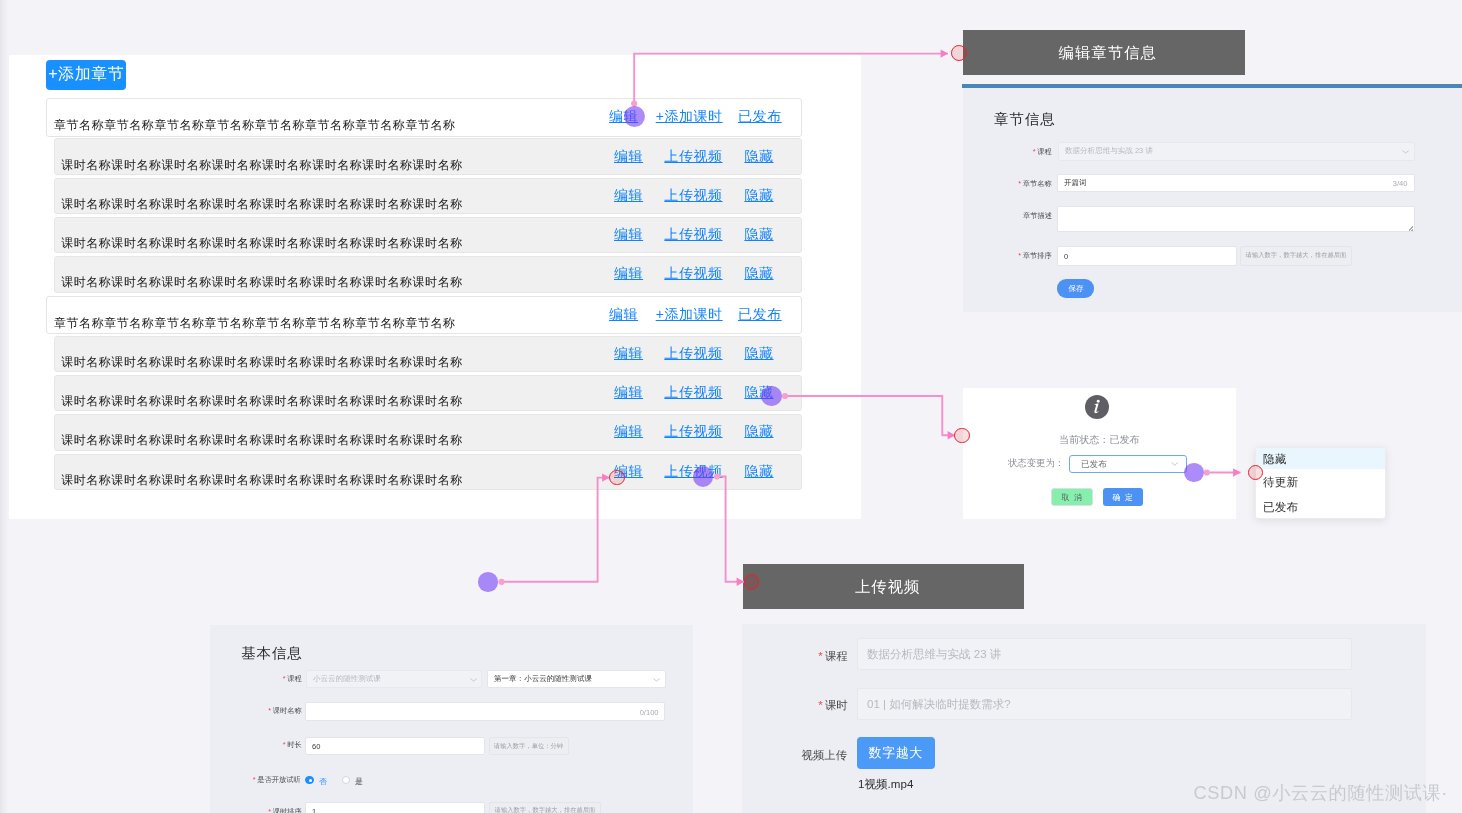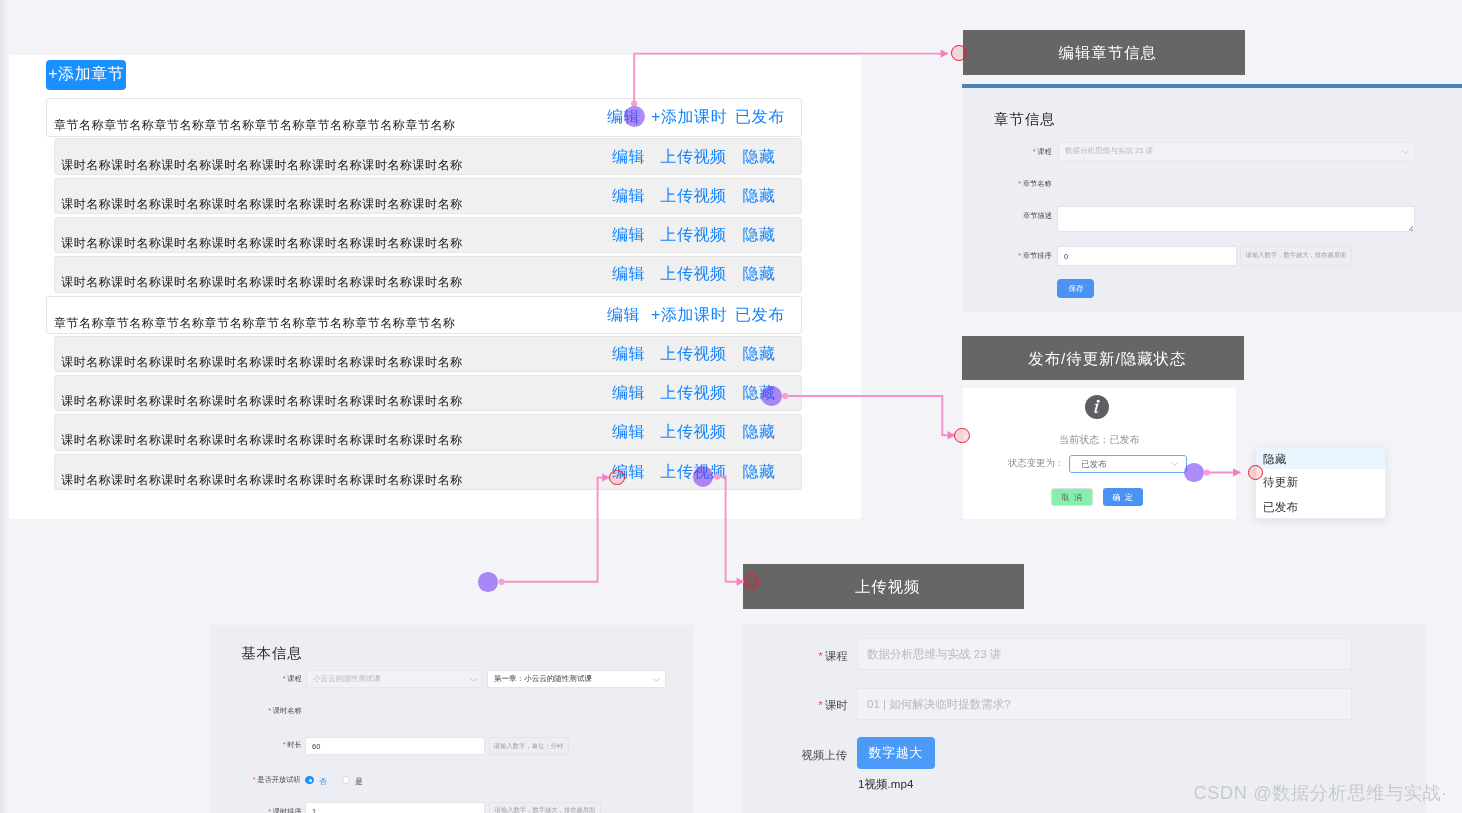--- a/index.html
+++ b/index.html
@@ -21,22 +21,22 @@
            border:none;border-radius:4px;font-size:16px;font-family:inherit;cursor:pointer;
            display:flex;align-items:center;justify-content:center;letter-spacing:.55px;text-indent:.55px;padding:0;}
   .list{position:absolute;left:37.2px;top:43.3px;width:756.3px;}
   .row{box-sizing:border-box;position:relative;border:1px solid #e4e4e4;border-radius:3px;}
   .row-chapter{height:38.4px;background:#fff;margin-bottom:1.8px;}
   .row-lesson{height:36.2px;background:#f0f0f0;border-color:#e6e6e6;margin-bottom:3.1px;margin-left:8.2px;width:748.1px;}
   .row-title{position:absolute;left:6.8px;top:50%;transform:translateY(-50%);font-size:12px;color:#1a1a1a;
              letter-spacing:0.55px;white-space:nowrap;margin-top:8px;}
   .row-lesson .row-title{left:5.8px;}
   .acts{position:absolute;right:0;top:0;bottom:0;left:0;}
-  .act{position:absolute;top:50%;transform:translate(-50%,-50%);color:#1283fb;font-size:16px;
-       letter-spacing:.55px;text-indent:.55px;white-space:nowrap;cursor:pointer;}
+  .act{position:absolute;top:50%;transform:translate(-50%,-50%);color:#1283fb;font-size:14px;
+       letter-spacing:.55px;text-indent:.55px;white-space:nowrap;cursor:pointer;text-decoration:underline;}
 
   
   .panel-head{position:absolute;background:#666666;color:#fff;display:flex;align-items:center;
               justify-content:center;font-size:15.4px;letter-spacing:1px;padding-left:8px;padding-top:2px;box-sizing:border-box;}
   .panel-body{position:absolute;background:#edeef4;}
   .blue-rule{position:absolute;height:4.5px;background:#4a87b8;}
 
   
   .sec-title{position:absolute;font-size:14.4px;color:#2b2b2b;letter-spacing:1px;}
   .flabel{position:absolute;font-size:11px;color:#4a4a4a;white-space:nowrap;letter-spacing:0;
@@ -49,21 +49,21 @@
   .fval.ph{color:#b6b9c0;}
   .fcount{position:absolute;right:6px;top:50%;font-size:11px;color:#a8abb2;white-space:nowrap;
           transform:translateY(-50%) scale(.685);transform-origin:right center;}
     .caret{position:absolute;right:4.6px;top:50%;transform:translateY(-50%);width:7.2px;height:4.2px;line-height:0;}
   .grip{position:absolute;right:0.5px;bottom:0.5px;width:4.4px;height:4.4px;
         background:linear-gradient(135deg,transparent 0 44%,#a9acb3 44% 60%,transparent 60% 74%,#a9acb3 74% 90%,transparent 90%);}
   .addon{position:absolute;box-sizing:border-box;background:#edeef1;border:1px solid #e3e5e9;border-radius:2px;
          color:#9a9da4;display:flex;align-items:center;justify-content:center;white-space:nowrap;overflow:hidden;
          font-size:9px;}
   .addon>span{display:block;transform:scale(0.70);transform-origin:center center;white-space:nowrap;}
-  .pbtn{position:absolute;box-sizing:border-box;border:none;border-radius:4px;background:#4c92f5;color:#fff;
+  .pbtn{position:absolute;box-sizing:border-box;border:none;border-radius:9px;background:#4c92f5;color:#fff;
         font-size:11px;font-family:inherit;display:flex;align-items:center;justify-content:center;cursor:pointer;padding:0;
         overflow:hidden;}
   .pbtn>span{display:block;transform:scale(.69);white-space:nowrap;}
 
   
   .conn{position:absolute;left:0;top:0;width:1462px;height:813px;pointer-events:none;}
   .dotp{position:absolute;border-radius:50%;background:rgba(111,52,246,.57);}
   .dotr{position:absolute;border-radius:50%;background:rgba(242,4,4,.13);border:1.8px solid #e8212e;box-sizing:border-box;}
 
 
@@ -213,42 +213,43 @@
 
     <div class="flabel" style="right:409.8px;top:55.6px;"><span class="req">*</span><span>课程</span></div>
     <div class="finput disabled" style="left:95.9px;top:53.9px;width:356.4px;height:19.2px;">
       <span class="fval ph">数据分析思维与实战 23 讲</span>
       <span class="caret"><svg viewBox="0 0 14 8" width="7.2" height="4.2">
             <path d="M1 1.3L7 6.2 13 1.3" fill="none" stroke="#b9bdc4" stroke-width="1.5"></path>
           </svg></span>
     </div>
 
     <div class="flabel" style="right:409.8px;top:87.8px;"><span class="req">*</span><span>章节名称</span></div>
+    <div class="finput" style="left:94.7px;top:86.2px;width:357.6px;height:17.6px;">
+      <span class="fval">开篇词</span>
+      <span class="fcount">3/40</span>
+    </div>
 
     <div class="flabel" style="right:409.8px;top:119.8px;">章节描述</div>
     <div class="finput" style="left:94.7px;top:118.3px;width:357.6px;height:26px;">
       <span class="grip"></span>
     </div>
 
     <div class="flabel" style="right:409.8px;top:159.8px;"><span class="req">*</span><span>章节排序</span></div>
     <div class="finput" style="left:94.9px;top:158.1px;width:179.2px;height:19.8px;">
       <span class="fval">0</span>
     </div>
     <div class="addon" style="left:277.3px;top:158.1px;width:112.3px;height:19.8px;">
         <span>请输入数字，数字越大，排在越后面</span>
       </div>
 
     <button class="pbtn" style="left:94.9px;top:190.7px;width:36.3px;height:19.4px;">
         <span>保存</span>
       </button>
   </div>
 
-  <div class="panel-head" style="left:962.2px;top:336px;width:282.2px;height:44.4px;">
-    <span>发布/待更新/隐藏状态</span>
-  </div>
   <div class="modal-card" style="left:962.9px;top:387.6px;width:272.7px;height:131.8px;">
     <span class="info-icon">
       <svg viewBox="0 0 24 24" width="24" height="24">
         <circle cx="12" cy="12" r="12" fill="#5e5e64"></circle>
         <circle cx="13.2" cy="6.3" r="1.45" fill="#ffffff"></circle>
         <path d="M13.6 8.6 L11.4 16.3 Q11.25 16.9 11.75 16.95 Q12.35 16.95 13.1 16.0 L13.6 16.35 Q12.4 18.2 10.7 18.2 Q9.35 18.2 9.35 17.05 Q9.35 16.65 9.5 16.1 L11.05 10.6 Q11.2 10.05 10.85 9.9 Q10.4 9.75 9.6 10.1 L9.35 9.55 Q11.3 8.5 12.85 8.5 Q13.35 8.5 13.6 8.6 Z" fill="#ffffff"></path>
       </svg>
     </span>
     <div class="cur-state"><span>当前状态：</span><span>已发布</span></div>
     <div class="chg-label">状态变更为：</div>
@@ -284,20 +285,24 @@
           </svg></span>
     </div>
     <div class="finput" style="left:277px;top:45.1px;width:178.5px;height:17.7px;">
       <span class="fval">第一章：小云云的随性测试课</span>
       <span class="caret"><svg viewBox="0 0 14 8" width="7.2" height="4.2">
             <path d="M1 1.3L7 6.2 13 1.3" fill="none" stroke="#b9bdc4" stroke-width="1.5"></path>
           </svg></span>
     </div>
 
     <div class="flabel" style="right:390.8px;top:77.5px;"><span class="req">*</span><span>课时名称</span></div>
+    <div class="finput" style="left:95.3px;top:77px;width:360px;height:18.3px;">
+      <span class="fval"></span>
+      <span class="fcount">0/100</span>
+    </div>
 
     <div class="flabel" style="right:390.8px;top:112px;"><span class="req">*</span><span>时长</span></div>
     <div class="finput" style="left:95.3px;top:111.6px;width:179.3px;height:18.3px;">
       <span class="fval">60</span>
     </div>
     <div class="addon" style="left:278.4px;top:111.6px;width:80.2px;height:18.3px;">
         <span>请输入数字，单位：分钟</span>
       </div>
 
     <div class="flabel" style="right:392.3px;top:146.2px;"><span class="req">*</span><span>是否开放试听</span></div>
@@ -369,14 +374,14 @@
   <div class="dotp" style="left:1183.8px;top:462.6px;width:19.8px;height:19.8px;"></div>
   <div class="dotp" style="left:478.4px;top:572.1px;width:19.6px;height:19.6px;"></div>
   <div class="dotp" style="left:692.6px;top:465.9px;width:20.8px;height:20.8px;"></div>
 
   <div class="dotr" style="left:951px;top:45px;width:15.8px;height:15.8px;"></div>
   <div class="dotr" style="left:954.2px;top:427.5px;width:15.4px;height:15.4px;"></div>
   <div class="dotr" style="left:1248.4px;top:465px;width:15px;height:15px;"></div>
   <div class="dotr" style="left:609.3px;top:469.9px;width:15.4px;height:15.4px;"></div>
   <div class="dotr" style="left:743.6px;top:574.2px;width:15.4px;height:15.4px;"></div>
 
-  <div class="watermark">CSDN @数据分析思维与实战·</div>
+  <div class="watermark">CSDN @小云云的随性测试课·</div>
 </div>
 
 </body></html>

